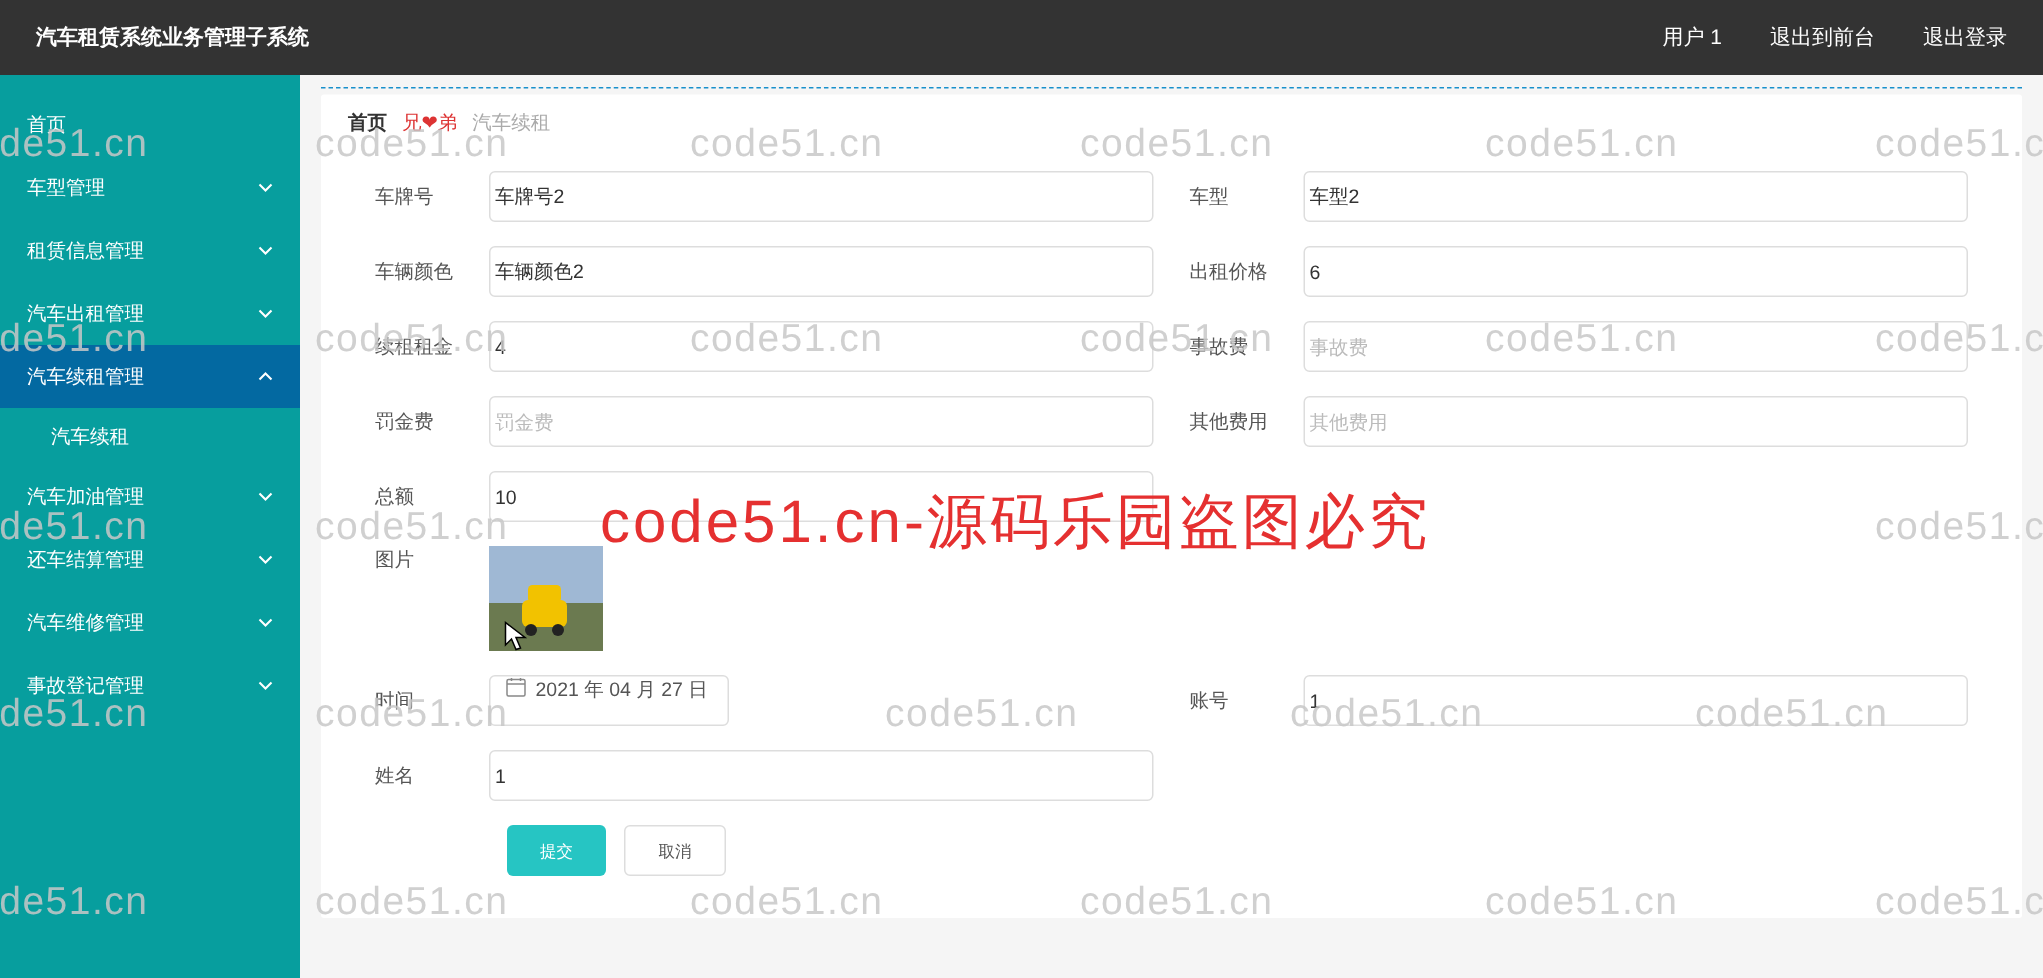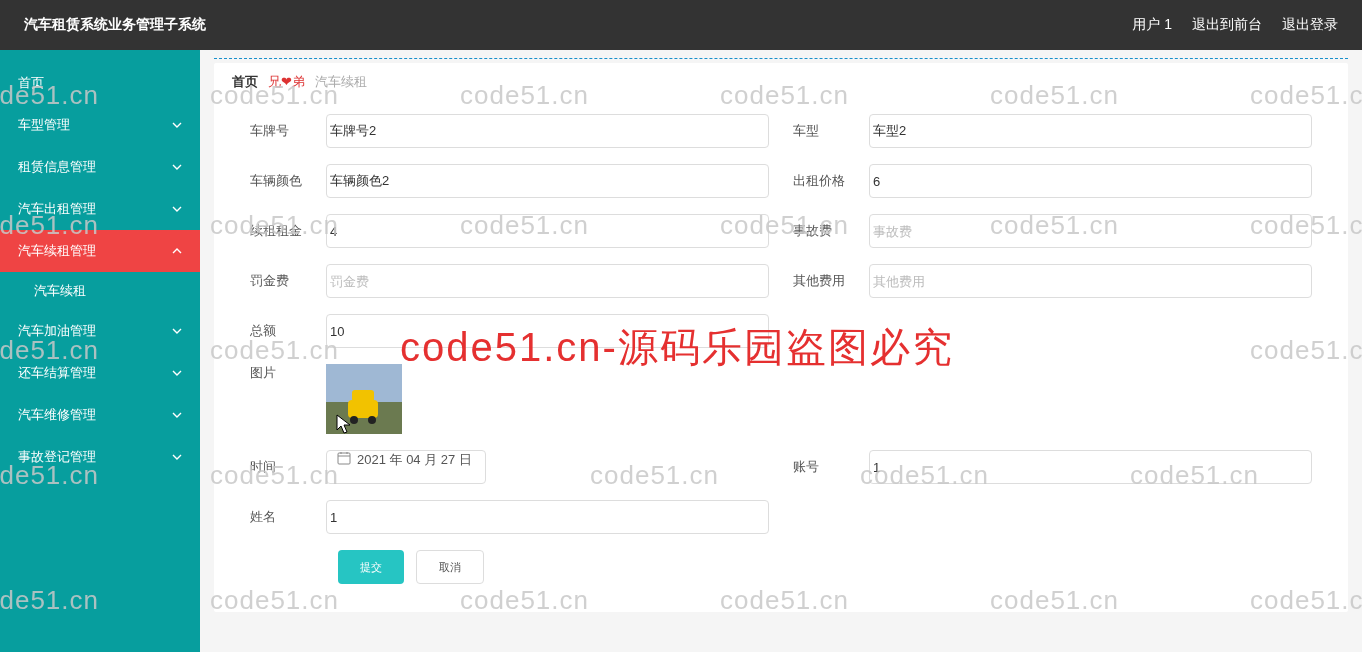--- a/index.html
+++ b/index.html
@@ -1,26 +1,26 @@
 <!DOCTYPE html>
 <html><head>
 <meta charset="utf-8">
 <style>
 * { margin:0; padding:0; box-sizing:border-box; font-family:"Microsoft YaHei",Arial,sans-serif; }
 body { width:1362px; height:652px; background:#f5f5f5; position:relative; overflow:hidden; }
 
 .topbar { height:50px; background:#333; color:#fff; display:flex; align-items:center; padding:0 24px; font-size:14px; }
 .topbar .title { font-weight:600;text-align:center; }
-.topbar .right { margin-left:auto; display:flex; gap:20px; }
+.topbar .right { margin-left:auto; display:flex; gap:32px; }
 .topbar .right span { cursor:pointer; }
 
 .sidebar { position:absolute; left:0; top:50px; width:200px; bottom:0; background:#079e9e; color:#fff; padding-top:12px; }
 .menu-item { padding:12px 18px; font-size:13px; cursor:pointer; display:flex; align-items:center; justify-content:space-between; }
 .submenu-item { padding:10px 18px 10px 34px; font-size:13px; cursor:pointer; }
-.menu-item.expanded { background:#ef4444; }
+.menu-item.expanded { background:#0369a1; }
 .chev { width:10px; height:10px; }
 
 .main { position:absolute; left:200px; top:50px; right:0; bottom:0; padding:8px 14px; overflow:auto; }
 .panel-border { border-top:1px dashed #1890cc; margin-bottom:4px; }
 .panel { background:#fff; border-radius:2px; padding:0 0 20px 0; }
 .tabs { display:flex; align-items:center; padding:10px 18px 6px; font-size:13px; gap:10px; border-bottom:1px solid transparent; }
 .tab-home { color:#333; font-weight:600; }
 .tab-aux { color:#d33; display:flex; align-items:center; gap:2px; }
 .tab-cur { color:#aaa; }
 .form { display:flex; flex-wrap:wrap; padding:8px 24px; }

